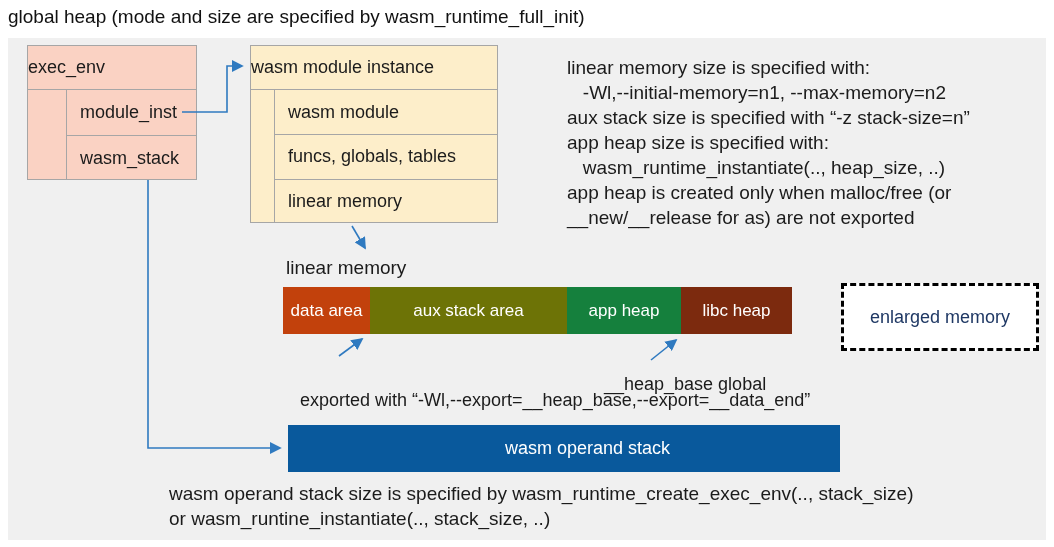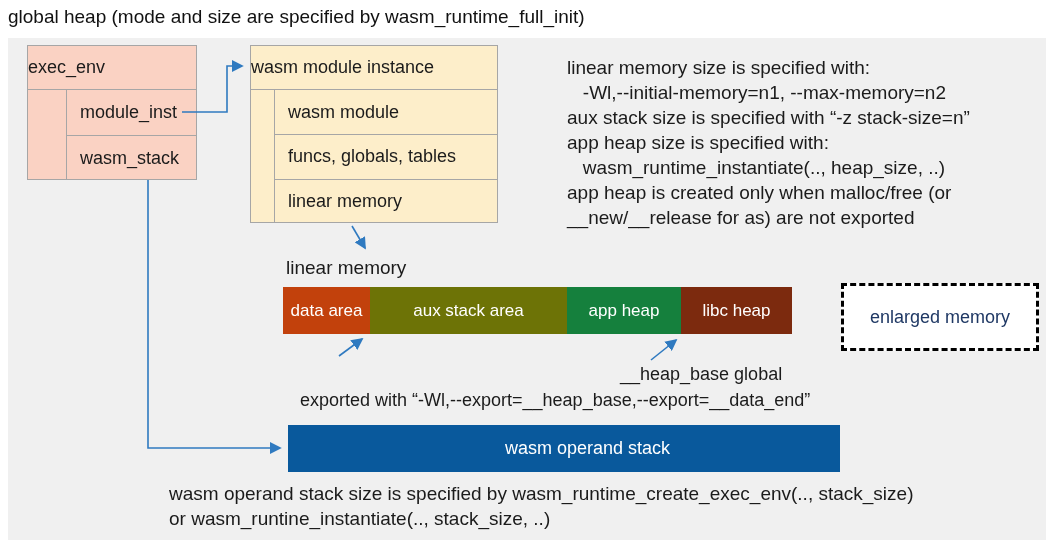--- a/index.html
+++ b/index.html
@@ -40,21 +40,21 @@
   .seg-1{width:197px;}
   .seg-2{width:114px;}
   .seg-3{width:111px;}
   .enlarged{position:absolute;left:785px;top:245px;width:198px;height:68px;
        background:#ffffff;border:3px dashed #000;box-sizing:border-box;
        display:flex;align-items:center;justify-content:center;
        color:#1f3864;font-size:18px;margin-left:48px;}
 
   .ann{position:absolute;font-size:18px;white-space:pre;}
   .data-end{left:295px;top:322px;}
-  .heap-base{left:596px;top:326px;margin-left:16px;}
+  .heap-base{left:596px;top:336px;}
   .export-note{left:292px;top:352px;}
 
   .opstack{position:absolute;left:280px;top:387px;width:505px;height:47px;background:#09599c;
        color:#ffffff;font-size:18px;display:flex;align-items:center;justify-content:center;padding-left:47px;}
 
   .footer{position:absolute;left:161px;top:443px;font-size:19px;line-height:25px;}
   .footer div{white-space:pre-wrap;}
 
   .connectors{position:absolute;left:0;top:0;width:1038px;height:502px;pointer-events:none;}
 </style>

